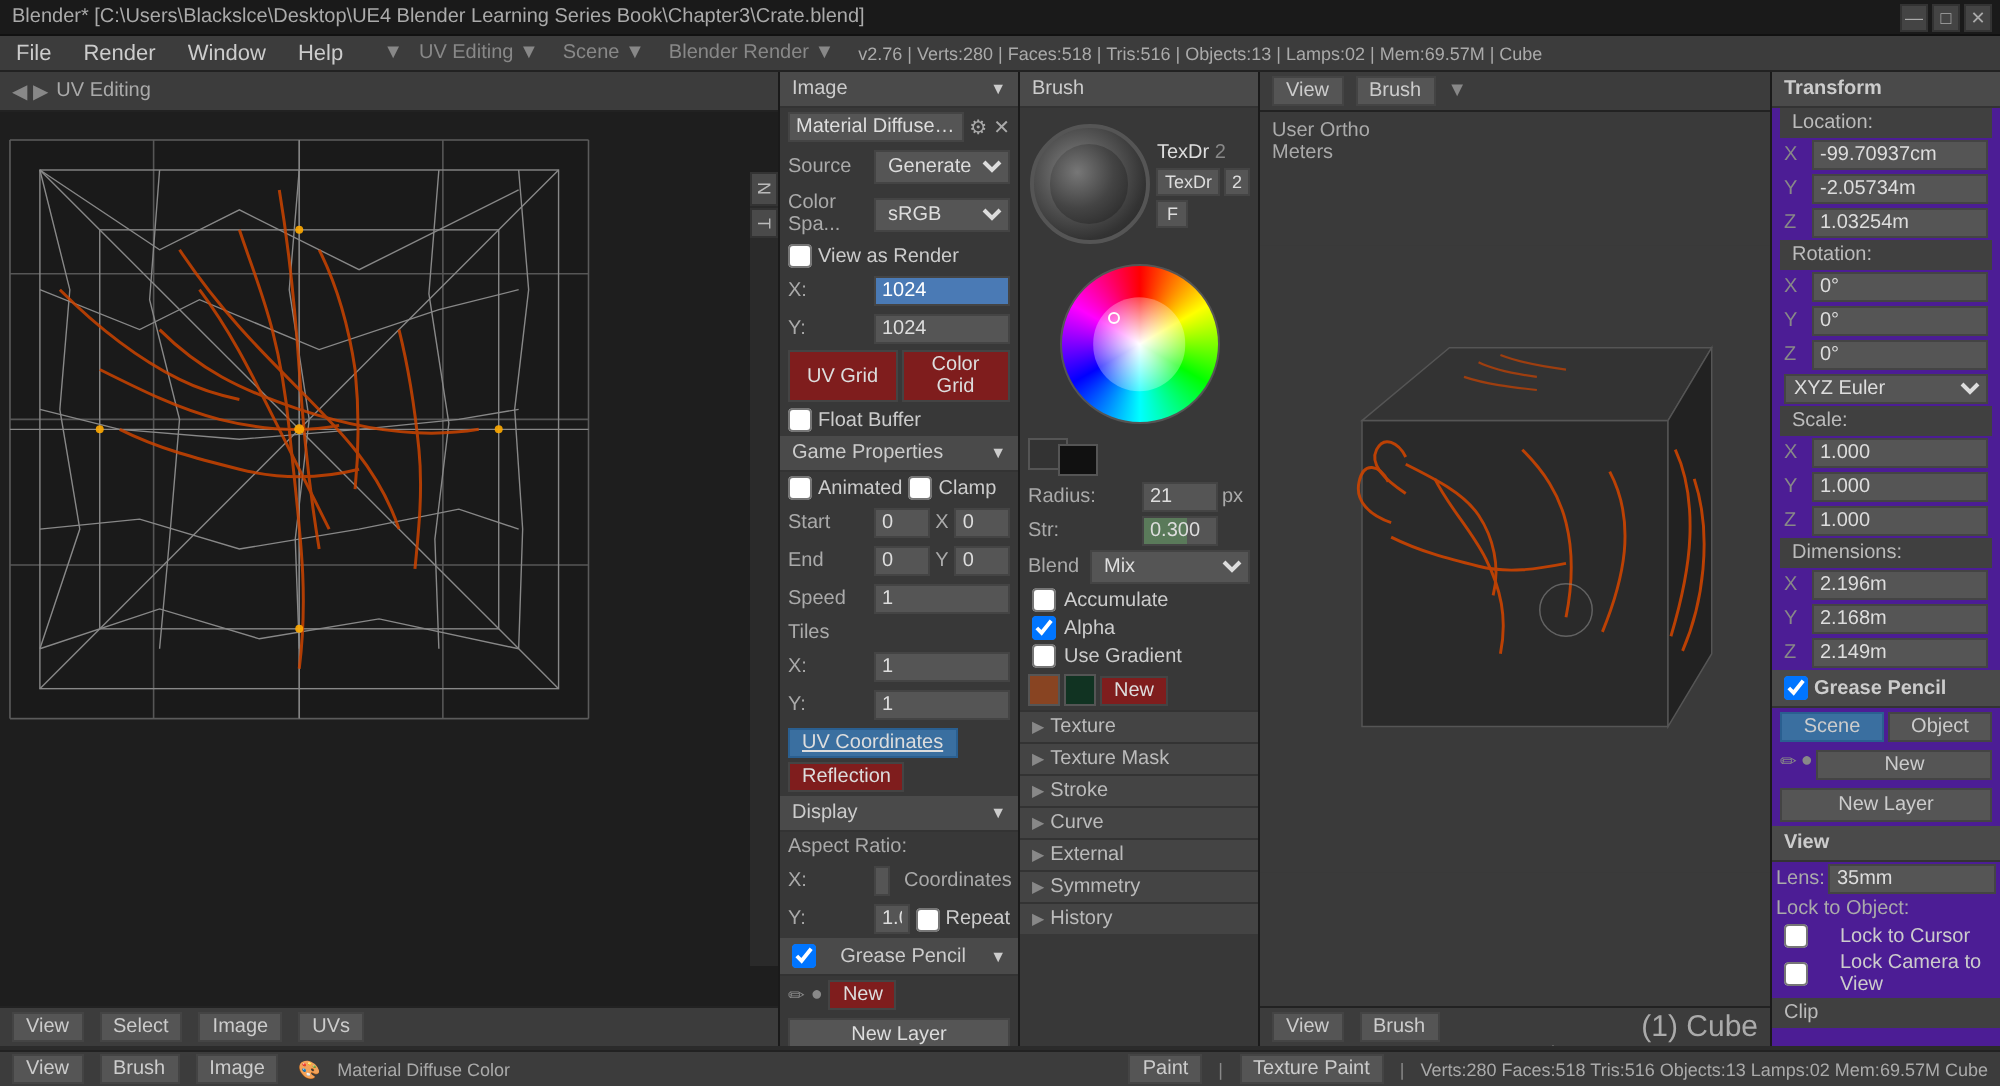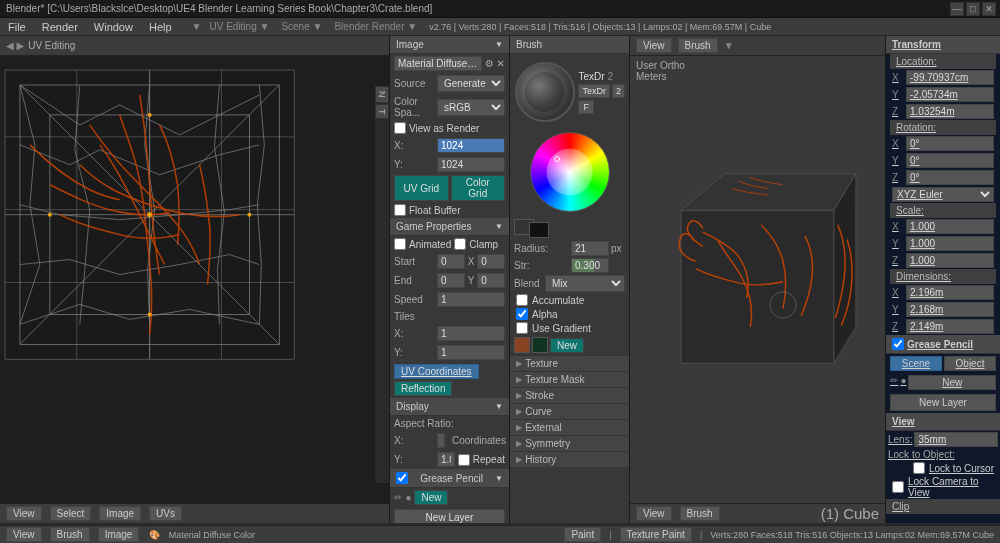--- a/index.html
+++ b/index.html
@@ -169,21 +169,21 @@
     }
     .btn-blue {
       background: #3a6fa0;
       border: 1px solid #2a5f90;
       color: #ddd;
       padding: 1px 6px;
       font-size: 10px;
       cursor: pointer;
     }
     .btn-gray {
-      background: #0f766e;
+      background: #7f1d1d;
       border: 1px solid #444;
       color: #ddd;
       padding: 1px 6px;
       font-size: 10px;
       cursor: pointer;
     }
     .full-btn {
       margin: 2px 4px;
       background: #555;
       border: 1px solid #444;
@@ -365,25 +365,24 @@
       position: absolute;
       top: 4px;
       left: 6px;
       font-size: 10px;
       color: #aaa;
     }
 
     
     #right-panel {
       width: 115px;
-      background: #0f172a;
+      background: #4c1d95;
       border-left: 1px solid #1a1a1a;
       overflow-y: auto;
       overflow-x: hidden;
-      text-decoration: underline;
     }
     #right-panel::-webkit-scrollbar { width: 6px; }
     #right-panel::-webkit-scrollbar-track { background: #2b2b2b; }
     #right-panel::-webkit-scrollbar-thumb { background: #555; }
 
     .r-section-header {
       background: #4a4a4a;
       padding: 3px 6px;
       font-size: 10px;
       font-weight: bold;
@@ -448,22 +447,21 @@
       font-size: 10px;
       cursor: pointer;
       text-align: center;
     }
     .r-check-row {
       padding: 1px 6px;
       font-size: 10px;
       color: #ccc;
       display: flex;
       align-items: center;
-      gap: 4px;
-      justify-content: flex-end;
+      gap: 16px;
     }
 
     
     #uv-svg {
       position: absolute;
       top: 0;
       left: 0;
       width: 100%;
       height: 100%;
     }

